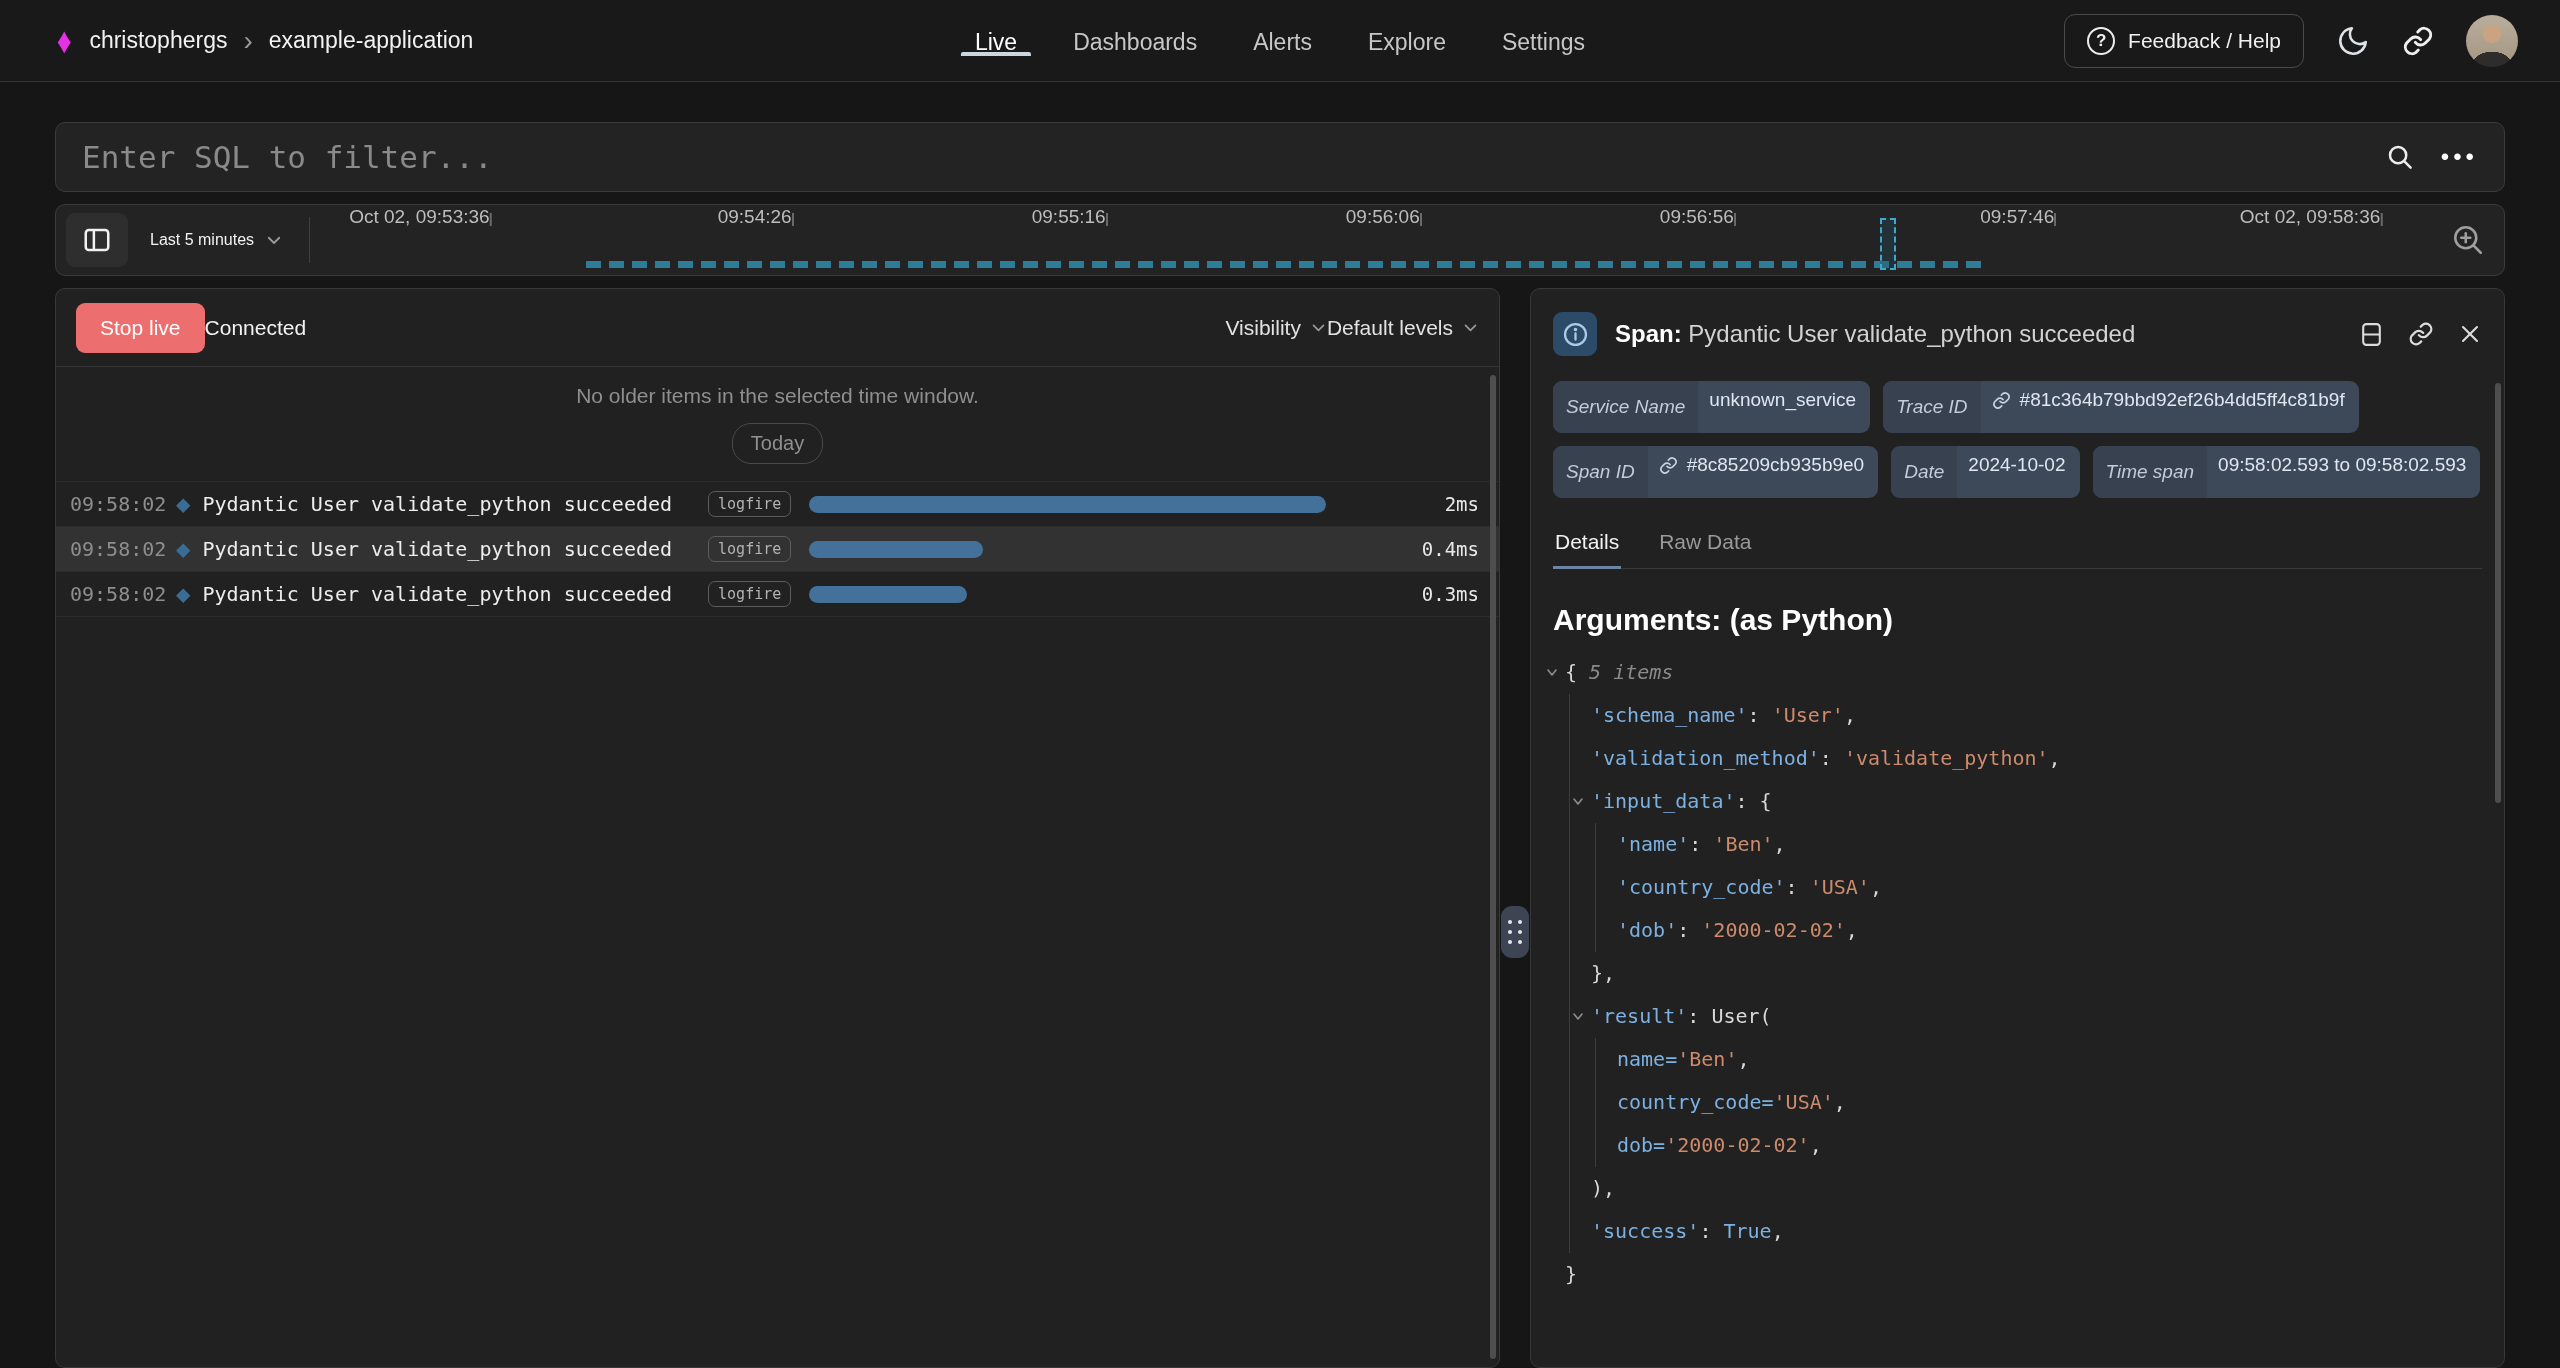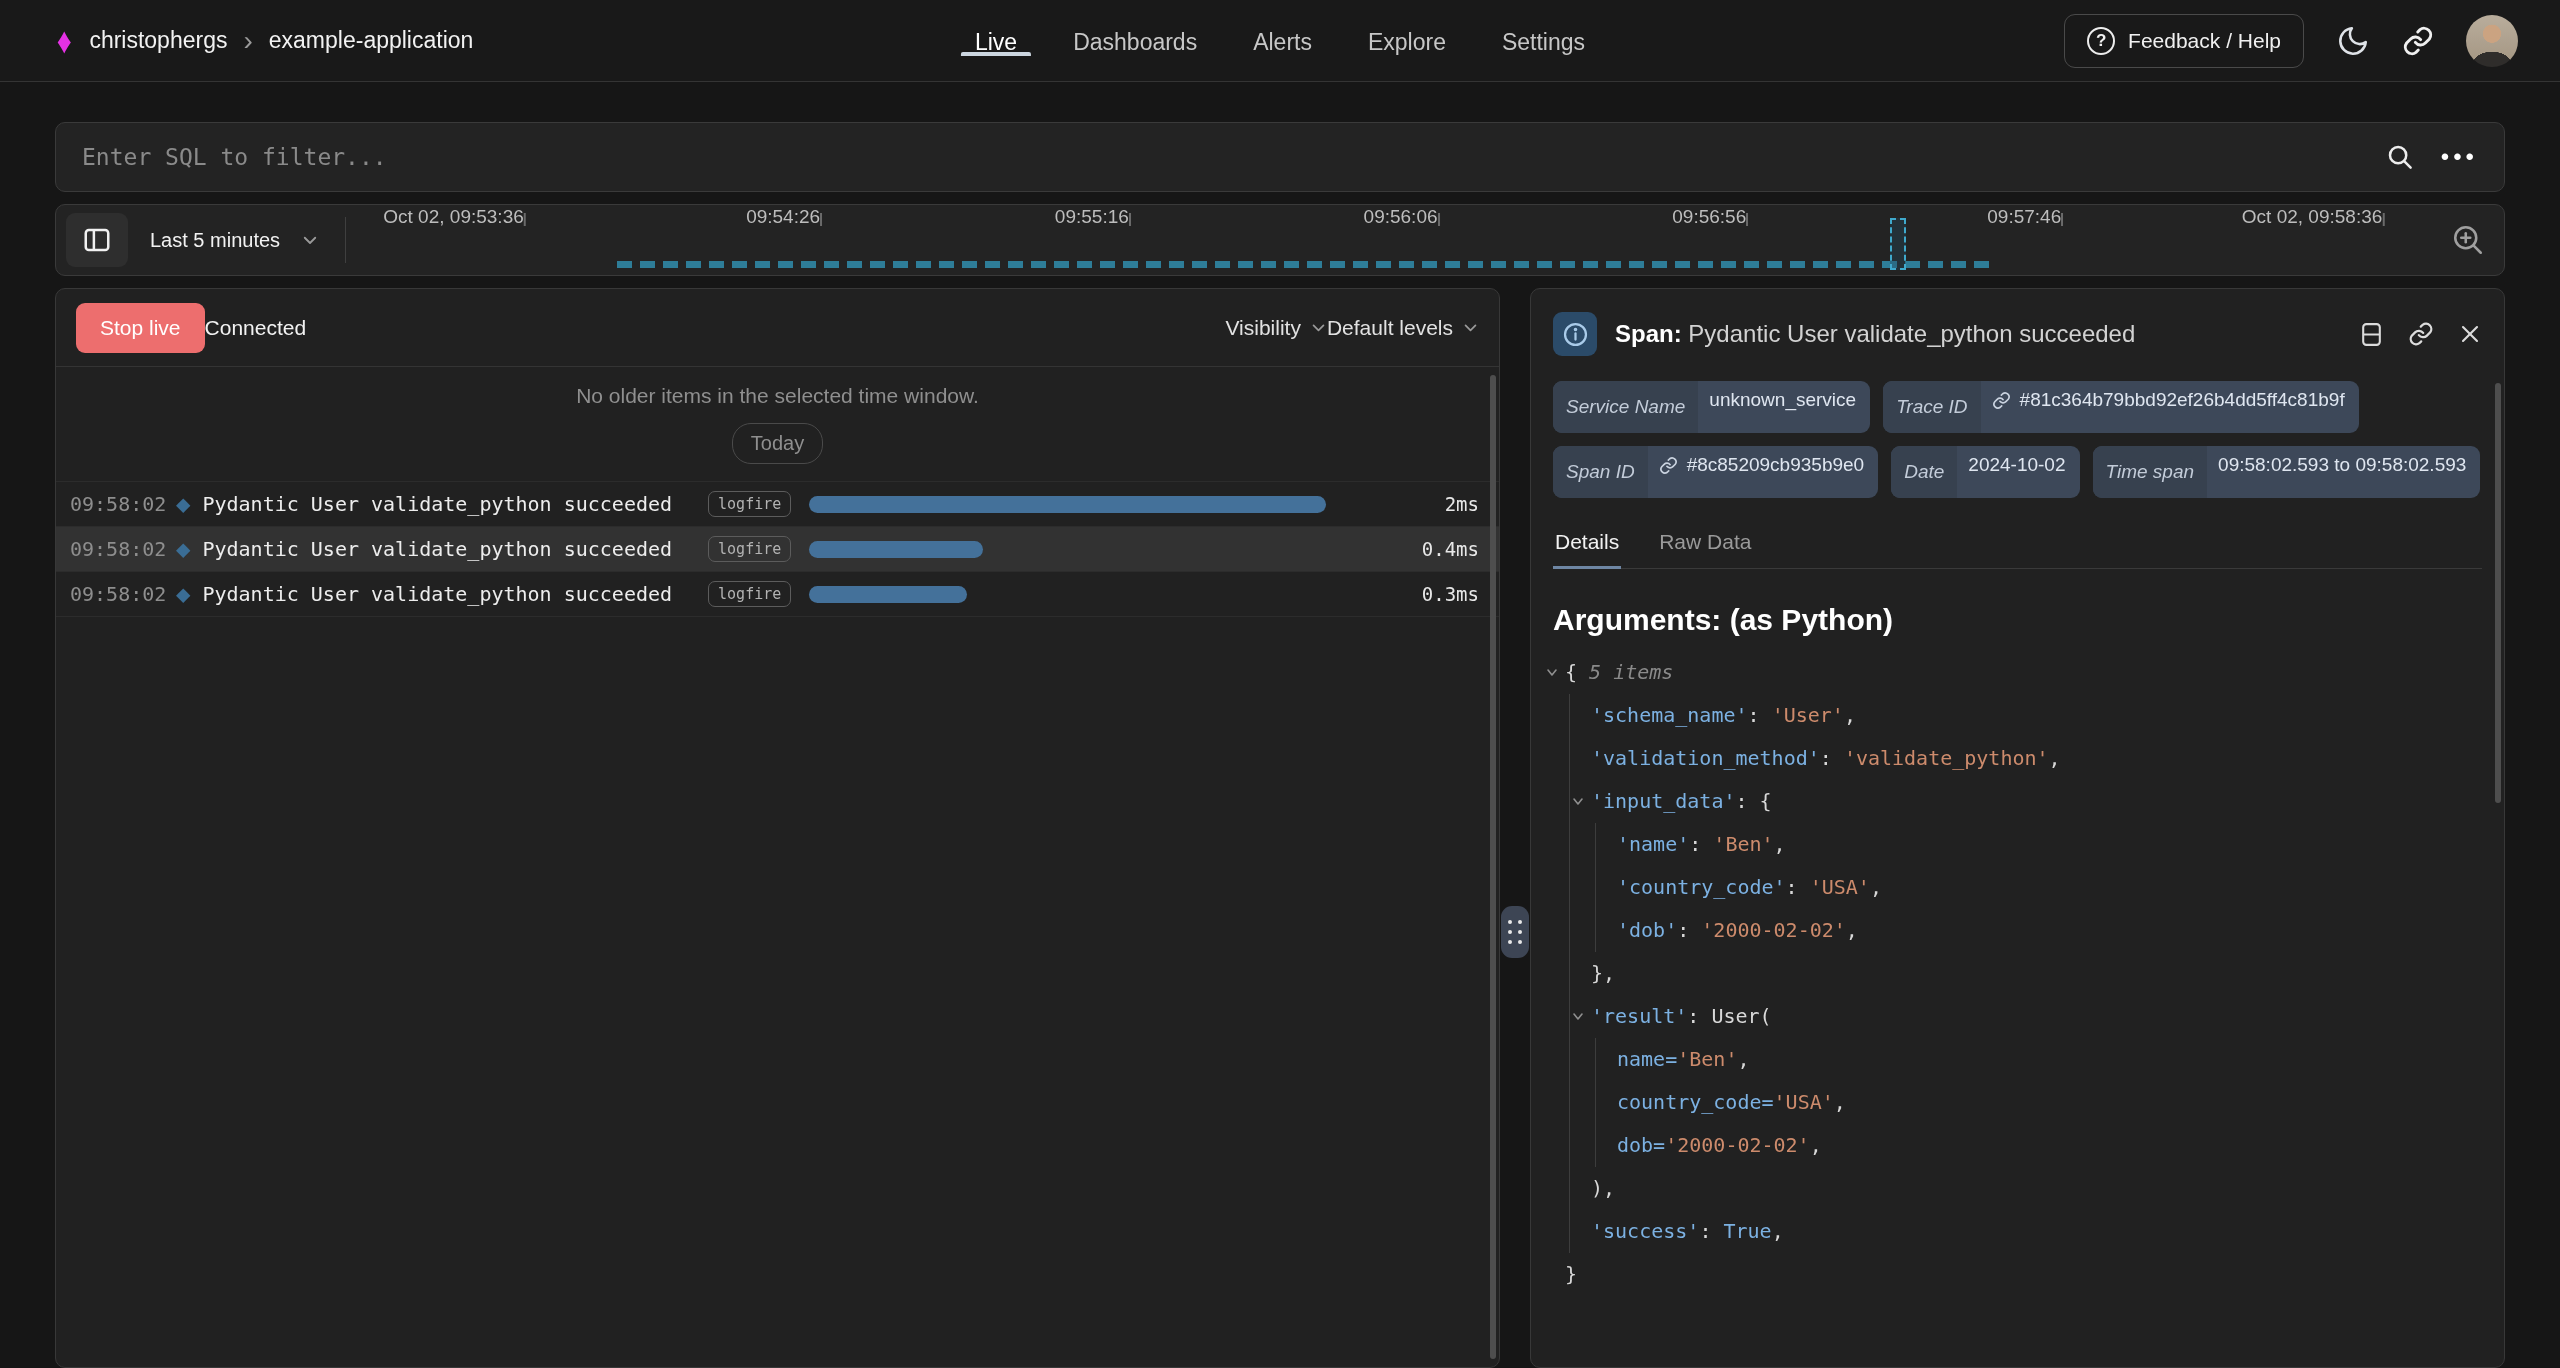--- a/index.html
+++ b/index.html
@@ -40,30 +40,30 @@
       radial-gradient(circle at 50% 36%, #cba381 0 21%, rgba(0,0,0,0) 22%),
       radial-gradient(ellipse 62% 42% at 50% 96%, #2f2d2b 0 60%, rgba(0,0,0,0) 61%),
       linear-gradient(#b9ad9c, #a39581); }
 
   
   .content { display:flex; flex-direction:column; height:1286px; padding:0 55px; }
 
   .sql-bar { margin-top:40px; height:70px; background:#232323; border:1px solid #3a3a3a;
     border-radius:10px; display:flex; align-items:center; padding:0 26px; gap:26px; }
   .sql-bar input { flex:1; background:transparent; border:none; outline:none;
-    color:#d8d8d8; font-family:"DejaVu Sans Mono", monospace; font-size:23px; }
+    color:#d8d8d8; font-family:"DejaVu Sans Mono", monospace; font-size:31px; }
   .sql-bar input::placeholder { color:#8a8a8a; }
   .dots { color:#ffffff; font-size:24px; letter-spacing:4px; cursor:pointer; }
 
   
   .timeline { margin-top:12px; height:72px; background:#232323; border:1px solid #3a3a3a;
     border-radius:10px; display:flex; align-items:center; padding:0 18px 0 10px; }
   .panel-toggle { width:62px; height:54px; background:#2e2e2e; border:none; border-radius:9px;
     display:flex; align-items:center; justify-content:center; cursor:pointer; }
-  .range { display:flex; align-items:center; gap:21px; font-size:20px; color:#f2f2f2;
+  .range { display:flex; align-items:center; gap:11px; font-size:16px; color:#f2f2f2;
     margin:0 26px 0 22px; cursor:pointer; white-space:nowrap; }
   .vdiv { width:1px; height:46px; background:#3f3f3f; }
   .tl-area { flex:1; position:relative; height:100%; cursor:pointer; }
   .tick { position:absolute; top:1px; transform:translateX(-50%);
     display:flex; flex-direction:row; align-items:center; }
   .tick-label { font-size:19px; color:#bdbdbd; white-space:nowrap; }
   .tick-mark { width:2px; height:13px; background:#6a6a6a; margin-top:4px; }
   .dash-line { position:absolute; bottom:7px; height:7px;
     background:repeating-linear-gradient(90deg, var(--teal) 0 15px, rgba(0,0,0,0) 15px 23px); }
   .spike { position:absolute; bottom:5px; width:16px; height:52px;

